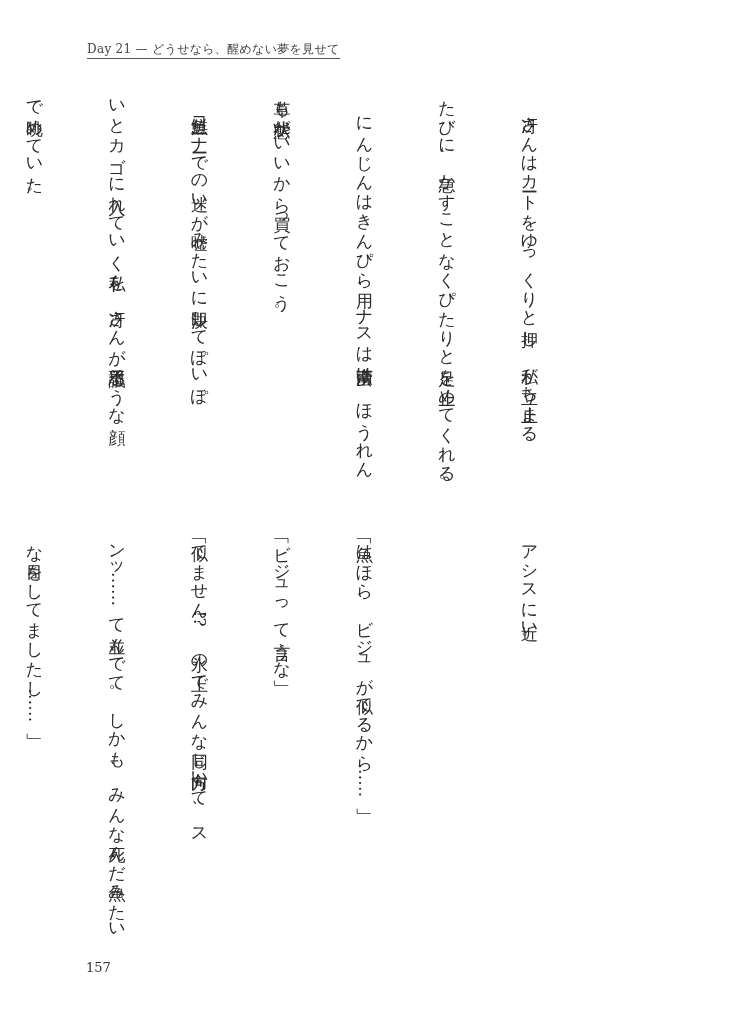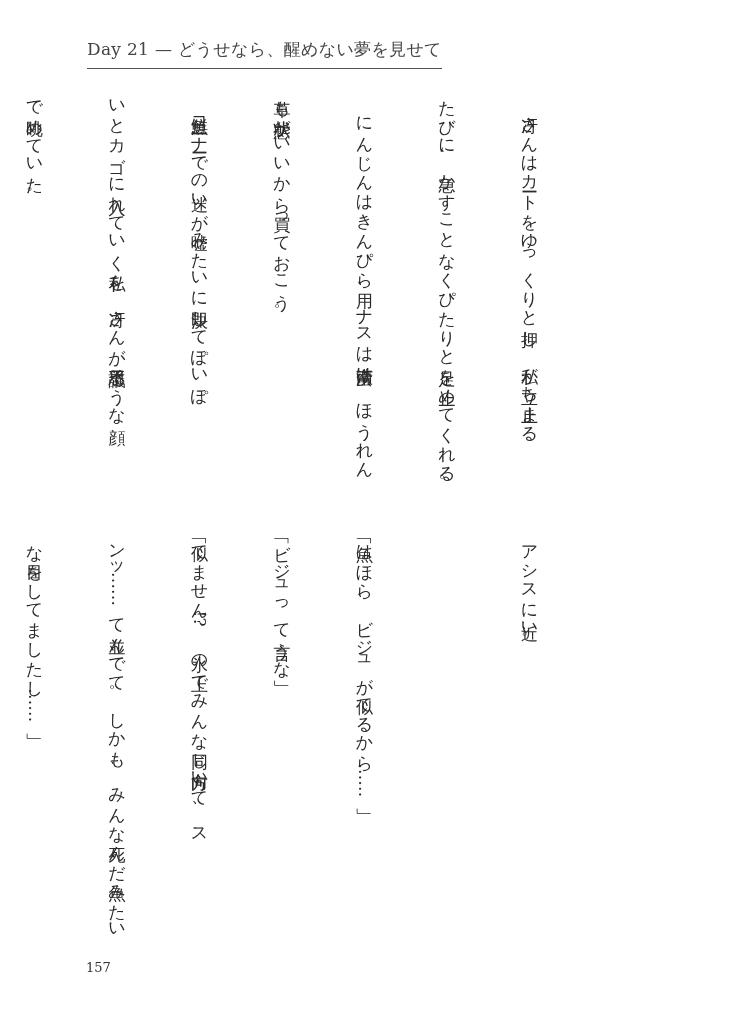--- a/index.html
+++ b/index.html
@@ -1,19 +1,19 @@
 <!DOCTYPE html>
 <html><head>
 <meta charset="utf-8">
 <style>
   html, body { margin: 0; padding: 0; background: #ffffff; }
   body { width: 729px; height: 1024px; position: relative; overflow: hidden;
          font-family: "DejaVu Serif", "Liberation Serif", serif; color: #2a2a2a; }
-  .running-head { position: absolute; left: 87px; top: 42px; font-size: 17px;
-                  color: #444; border-bottom: 1px solid #555; padding-bottom: 11px;
+  .running-head { position: absolute; left: 87px; top: 42px; font-size: 12px;
+                  color: #444; border-bottom: 1px solid #555; padding-bottom: 1px;
                   line-height: 15px; white-space: nowrap; letter-spacing: 0.3px; }
   .block { position: absolute; writing-mode: vertical-rl; -webkit-writing-mode: vertical-rl;
            font-size: 17px; line-height: 27.5px; letter-spacing: 0px;
            white-space: pre; color: #2a2a2a; }
   .block.top { right: 131px; top: 88px; height: 410px; width: 525px; }
   .block.bottom { right: 131px; top: 533px; height: 410px; width: 525px; }
   .line { display: block; }
   .folio { position: absolute; left: 86px; top: 960px; font-size: 13px; color: #333; }
 </style>
 </head>

